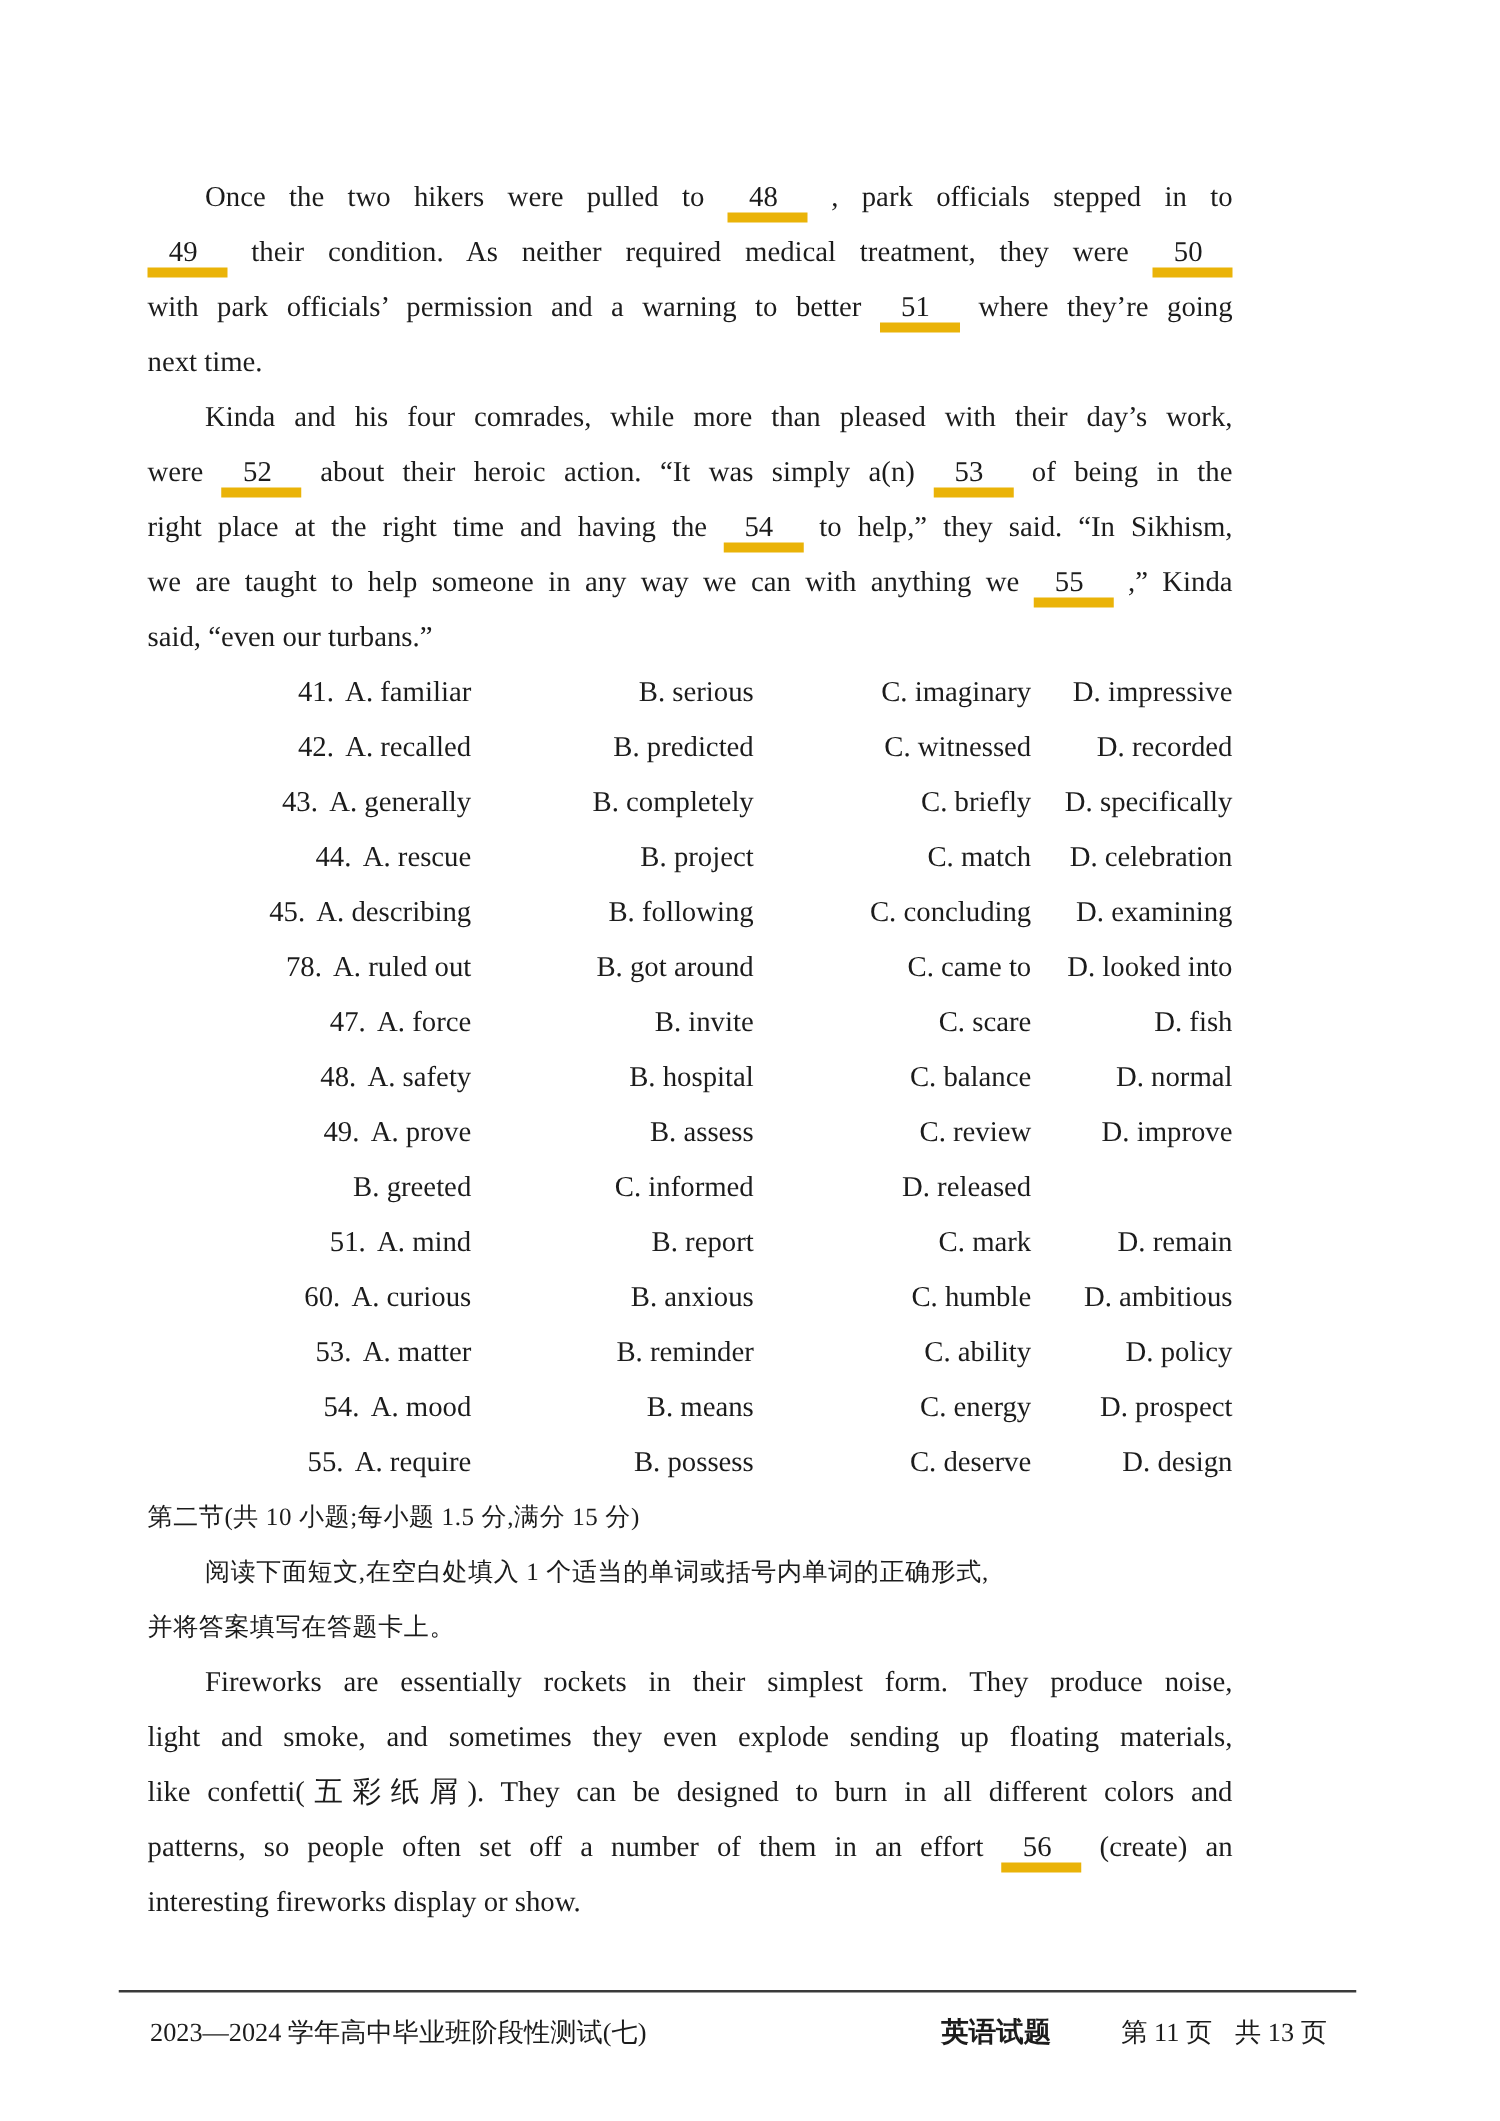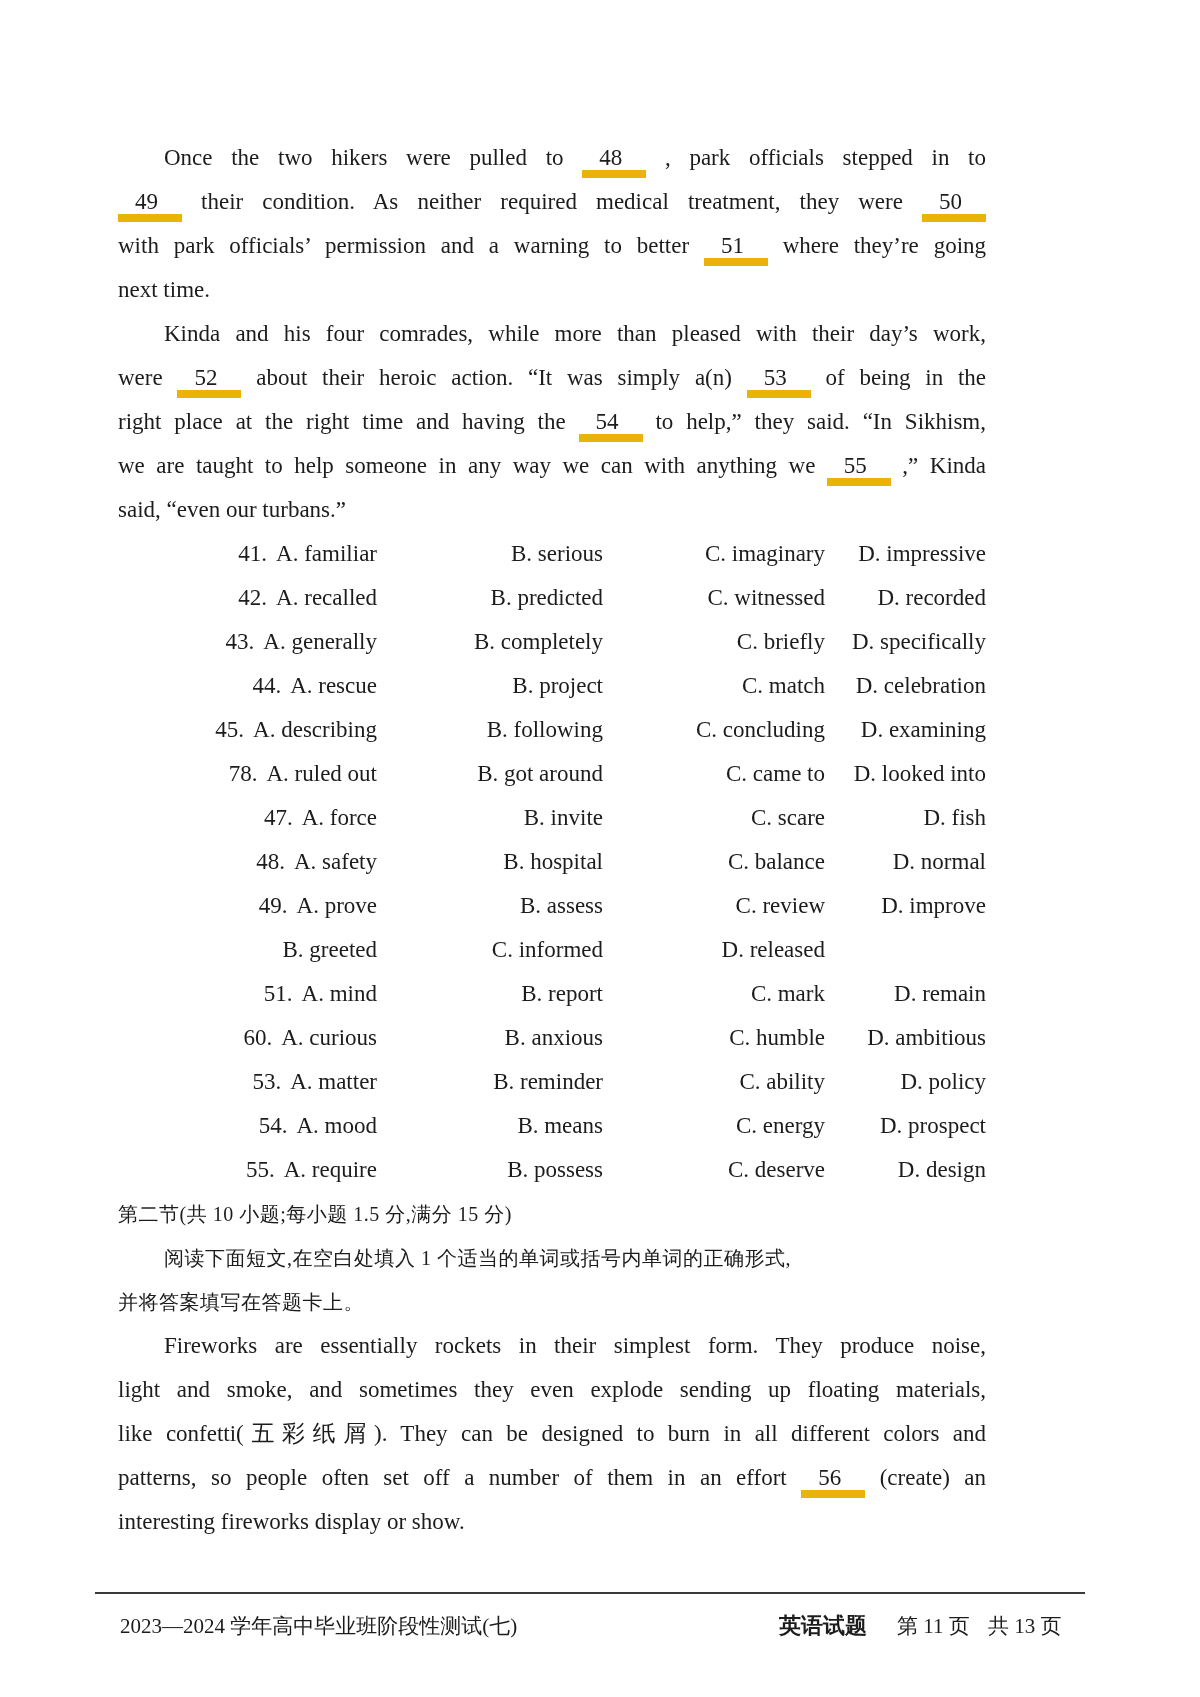--- a/index.html
+++ b/index.html
@@ -48,21 +48,21 @@
     left:95px;top:1592px;width:990px;height:2px;
     background:#3a3a3a;
   }
   .footer{
     position:absolute;
     left:0;top:1610px;width:1108px;height:32px;
     line-height:32px;
     font-size:21px;
   }
   .f-left{position:absolute;left:120px;}
-  .f-center{position:absolute;left:779px;font-weight:bold;font-size:22px;}
+  .f-center{position:absolute;left:753px;font-weight:bold;font-size:22px;}
   .f-page{position:absolute;left:897px;}
   .f-total{position:absolute;left:988px;text-align:center;}
 </style>
 </head>
 <body>
 
 <div class="page">
   <div class="content">
 
     <div class="line just indent">

